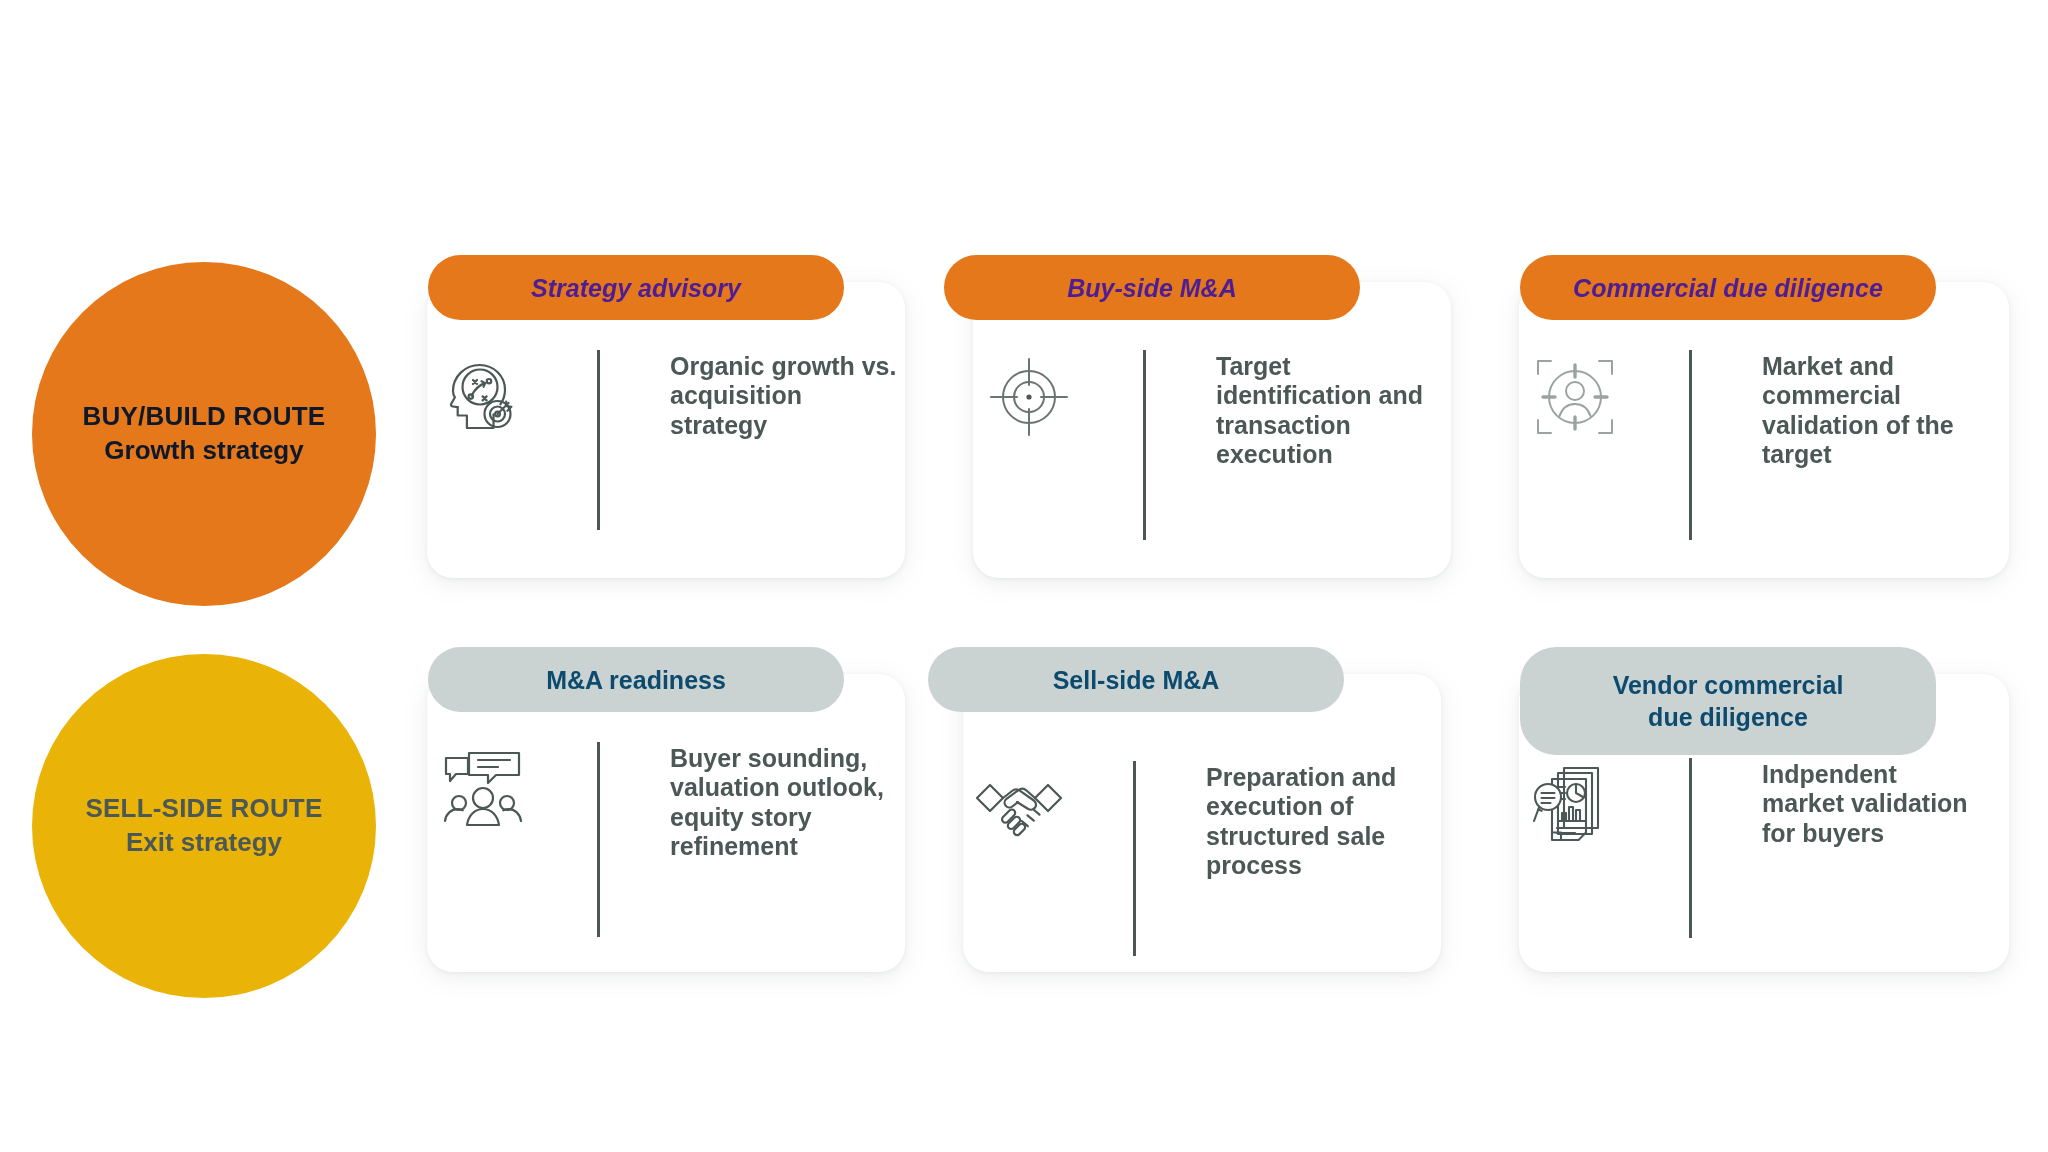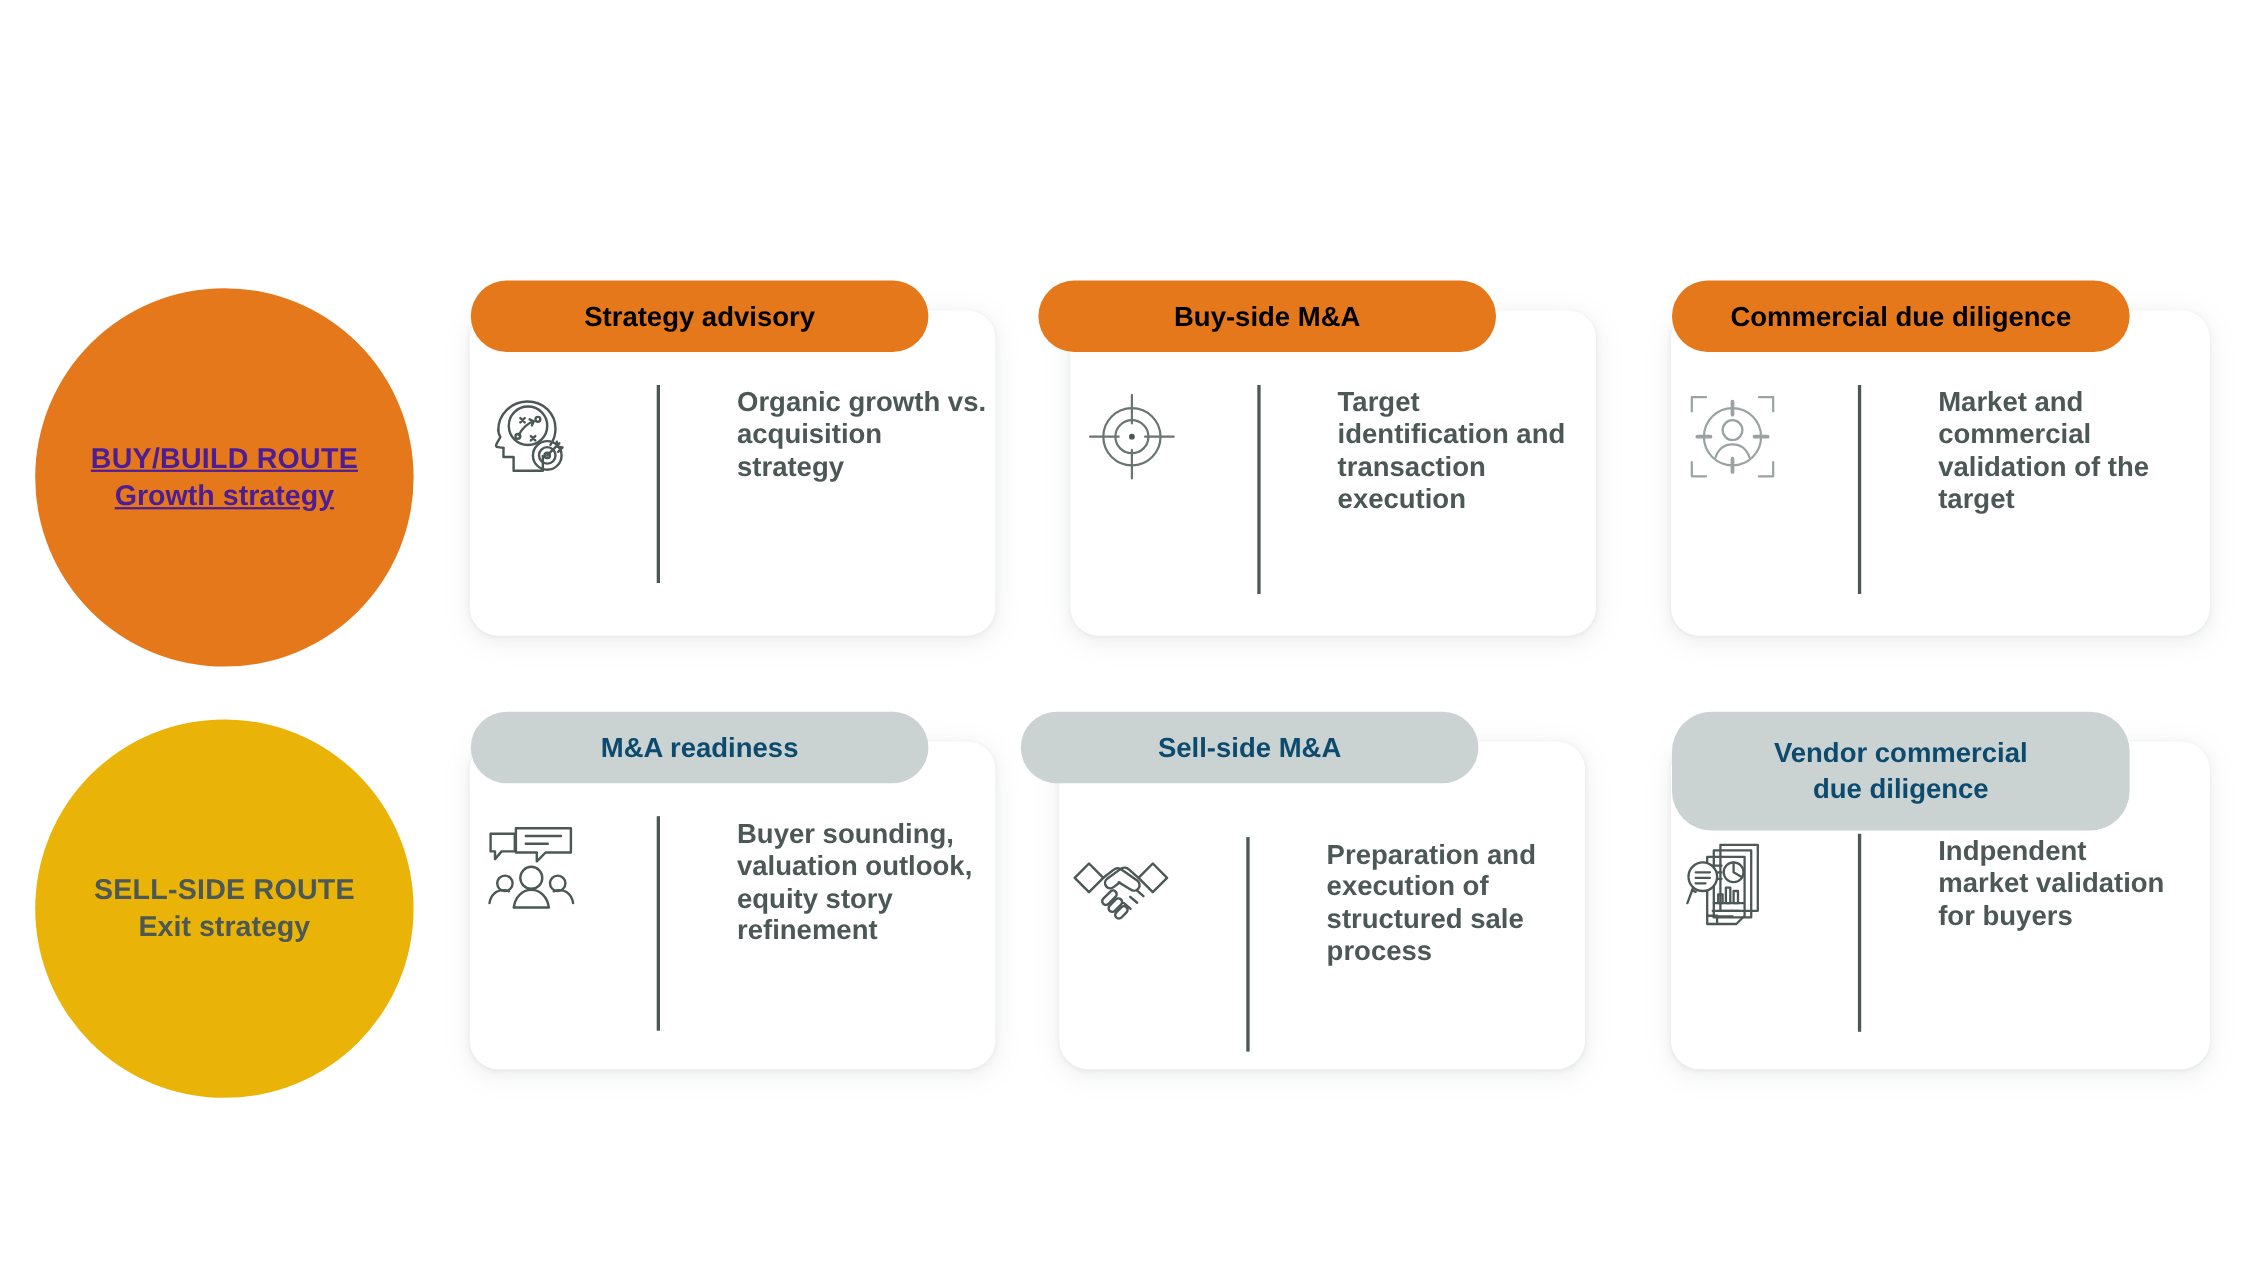--- a/index.html
+++ b/index.html
@@ -45,22 +45,21 @@
     font-weight: bold;
     line-height: 1.3;
   }
 
   #circle-buy {
     left: 32px;
     top: 262px;
     width: 344px;
     height: 344px;
     background: #E4781A;
-    color: #4c1d95;
-    text-decoration: underline;
+    color: #0f172a;
   }
   #circle-sell {
     left: 32px;
     top: 654px;
     width: 344px;
     height: 344px;
     background: #eab308;
     color: #4B5855;
     align-items: center;
   }
@@ -84,21 +83,22 @@
     text-align: center;
     box-sizing: border-box;
     z-index: 5;
     line-height: 1.28;
     font-weight: bold;
     font-size: 25px;
     padding: 0 18px;
   }
   .pill.orange {
     background: #E4781A;
-    color: #000000;
+    color: #4c1d95;
+    font-style: italic;
   }
   .pill.grey {
     background: #CAD2D2;
     color: #0c4a6e;
   }
 
   .card-body {
     position: absolute;
     display: flex;
     align-items: flex-start;

